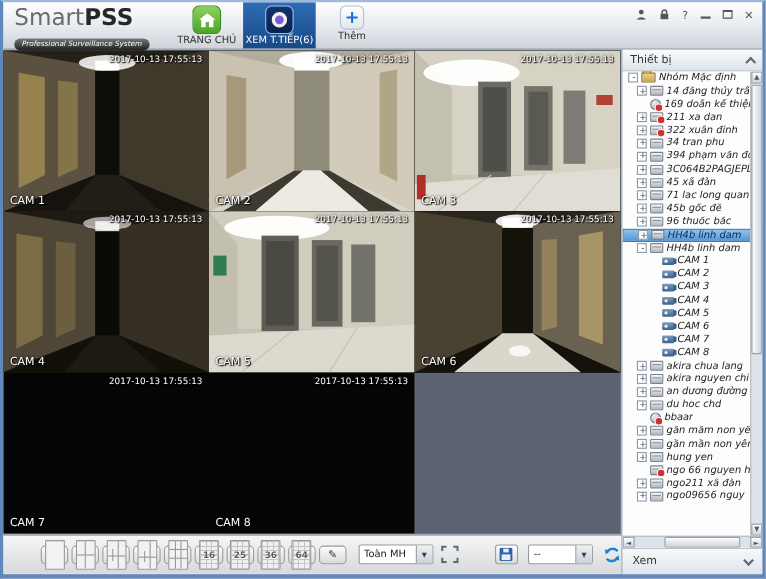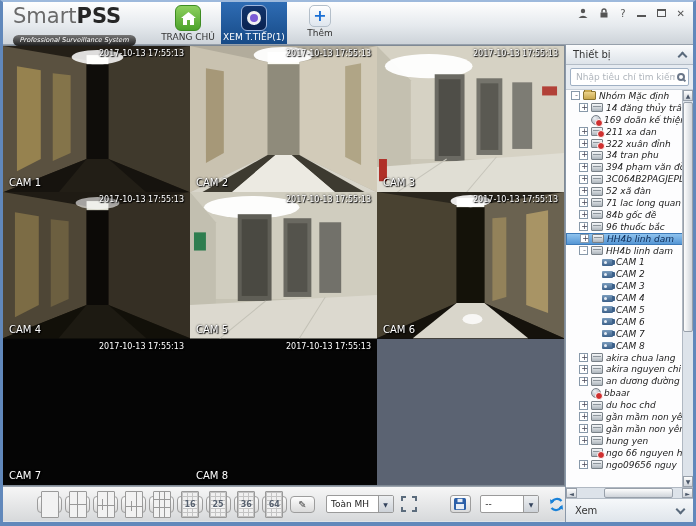--- a/index.html
+++ b/index.html
@@ -120,21 +120,21 @@
         <svg width="15" height="13" viewBox="0 0 15 13">
             <path d="M7.5 0 L15 6 H13 V13 H9 V8 H6 V13 H2 V6 H0 Z" fill="#fff"></path>
           </svg>
       </div>
       <div class="tlabel">TRANG CHỦ</div>
     </div>
     <div class="tab selected">
       <div class="ticon live">
           <div class="lens"></div>
         </div>
-      <div class="tlabel">XEM T.TIẾP(1)</div>
+      <div class="tlabel">XEM T.TIẾP(6)</div>
     </div>
     <div class="tab">
       <div class="ticon add">+</div>
       <div class="tlabel">Thêm</div>
     </div>
     <div id="wincontrols">
       <span class="wc">
         <svg width="10" height="10" viewBox="0 0 10 10">
             <circle cx="5" cy="3" r="2.2" fill="#555"></circle>
             <path d="M0.5 10 Q5 5.5 9.5 10 Z" fill="#555"></path>
@@ -359,26 +359,20 @@
         </span>
       </div>
     </div>
 
     <div id="sidebar">
       <div class="panelhdr">
         <span>Thiết bị</span>
         <span class="sp"></span>
         <span class="chev up"></span>
       </div>
-      <div id="searchrow">
-        <div id="searchbox">
-          <input type="text" placeholder="Nhập tiêu chí tìm kiếm" style="">
-          <span class="mag"></span>
-        </div>
-      </div>
 
       <div id="treewrap">
         <div id="tree">
           <div class="tr">
               <span class="exp minus"></span>
               <span class="ic folder"></span>
               <span class="tl">Nhóm Mặc định</span>
             </div>
           <div class="tr lvl1">
               <span class="exp plus"></span>
@@ -411,31 +405,31 @@
               <span class="tl">394 phạm văn đồng</span>
             </div>
           <div class="tr lvl1">
               <span class="exp plus"></span>
               <span class="ic dev"></span>
               <span class="tl">3C064B2PAGJEPL</span>
             </div>
           <div class="tr lvl1">
               <span class="exp plus"></span>
               <span class="ic dev"></span>
-              <span class="tl">52 xã đàn</span>
+              <span class="tl">45 xã đàn</span>
             </div>
           <div class="tr lvl1">
               <span class="exp plus"></span>
               <span class="ic dev"></span>
               <span class="tl">71 lac long quan</span>
             </div>
           <div class="tr lvl1">
               <span class="exp plus"></span>
               <span class="ic dev"></span>
-              <span class="tl">84b gốc đề</span>
+              <span class="tl">45b gốc đề</span>
             </div>
           <div class="tr lvl1">
               <span class="exp plus"></span>
               <span class="ic dev"></span>
               <span class="tl">96 thuốc bắc</span>
             </div>
           <div class="tr lvl1 sel">
               <span class="exp plus"></span>
               <span class="ic dev"></span>
               <span class="tl">HH4b linh dam</span>
@@ -484,50 +478,55 @@
             </div>
           <div class="tr lvl1">
               <span class="exp plus"></span>
               <span class="ic dev"></span>
               <span class="tl">akira nguyen chi thanh</span>
             </div>
           <div class="tr lvl1">
               <span class="exp plus"></span>
               <span class="ic dev"></span>
               <span class="tl">an dương đường 5</span>
+            </div>
+          <div class="tr lvl1">
+              <span class="exp plus"></span>
+              <span class="ic dev"></span>
+              <span class="tl">du hoc chd</span>
             </div>
           <div class="tr lvl1">
               <span class="exp hide"></span>
               <span class="ic sphere off"></span>
               <span class="tl">bbaar</span>
             </div>
           <div class="tr lvl1">
               <span class="exp plus"></span>
               <span class="ic dev"></span>
-              <span class="tl">du hoc chd</span>
-            </div>
-          <div class="tr lvl1">
-              <span class="exp plus"></span>
-              <span class="ic dev"></span>
               <span class="tl">gần mầm non yên</span>
             </div>
           <div class="tr lvl1">
               <span class="exp plus"></span>
               <span class="ic dev"></span>
               <span class="tl">gần mần non yên h</span>
             </div>
           <div class="tr lvl1">
               <span class="exp plus"></span>
               <span class="ic dev"></span>
               <span class="tl">hung yen</span>
             </div>
           <div class="tr lvl1">
               <span class="exp hide"></span>
               <span class="ic dev off"></span>
               <span class="tl">ngo 66 nguyen hoa</span>
+            </div>
+          <div class="tr lvl1">
+              <span class="exp plus"></span>
+              <span class="ic dev"></span>
+              <span class="tl">ngo211 xã đàn</span>
             </div>
           <div class="tr lvl1">
               <span class="exp plus"></span>
               <span class="ic dev"></span>
               <span class="tl">ngo09656 nguy</span>
             </div>
         </div>
         <div id="vscroll">
           <div class="sarr">▲</div>
           <div id="vthumb"></div>

